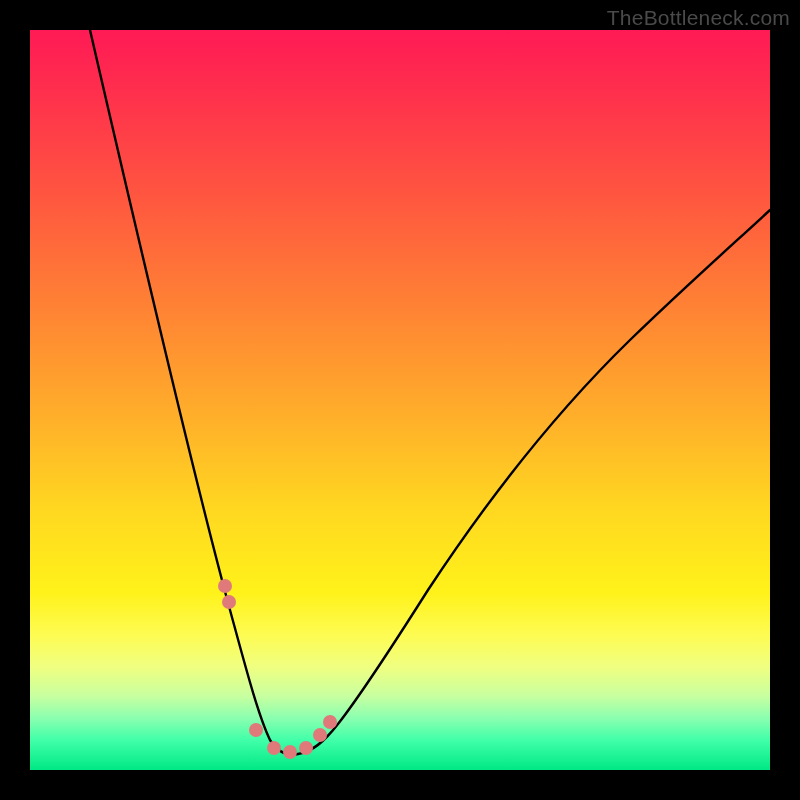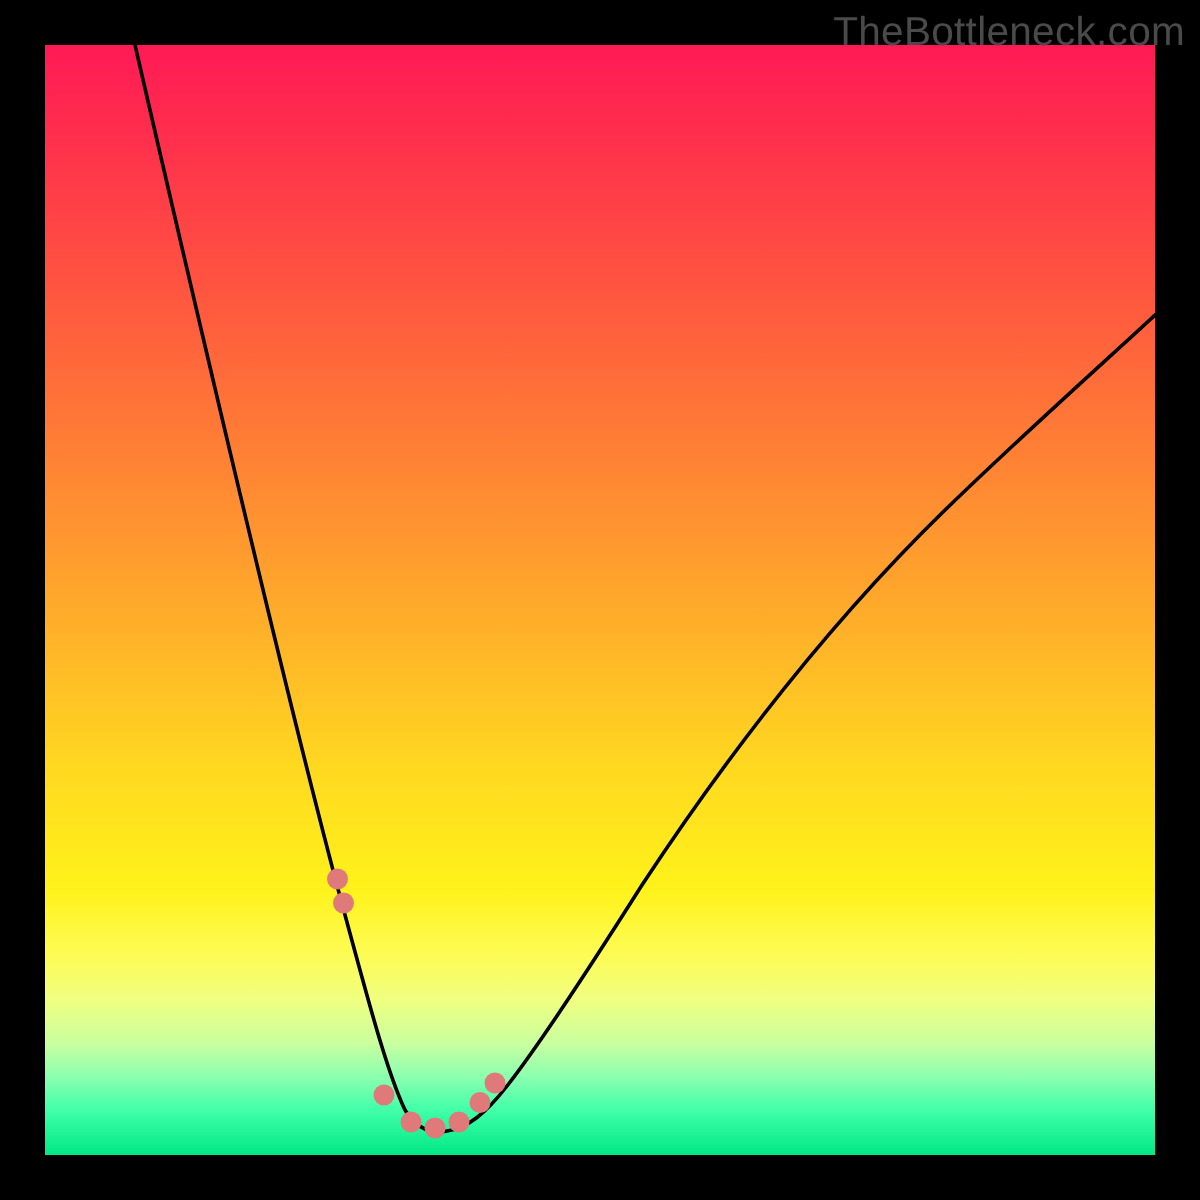--- a/index.html
+++ b/index.html
@@ -48,21 +48,21 @@
       #8affb0 93%,
       #40ffa8 96%,
       #00e884 100%
     );
   }
   .watermark {
     position: absolute;
     top: 6px;
     right: 10px;
     color: #4a4a4a;
-    font-size: 27px;
+    font-size: 21px;
     font-weight: 500;
     letter-spacing: 0.2px;
     font-family: Arial, Helvetica, sans-serif;
   }
   svg.curve {
     position: absolute;
     left: 0;
     top: 0;
     width: 740px;
     height: 740px;

